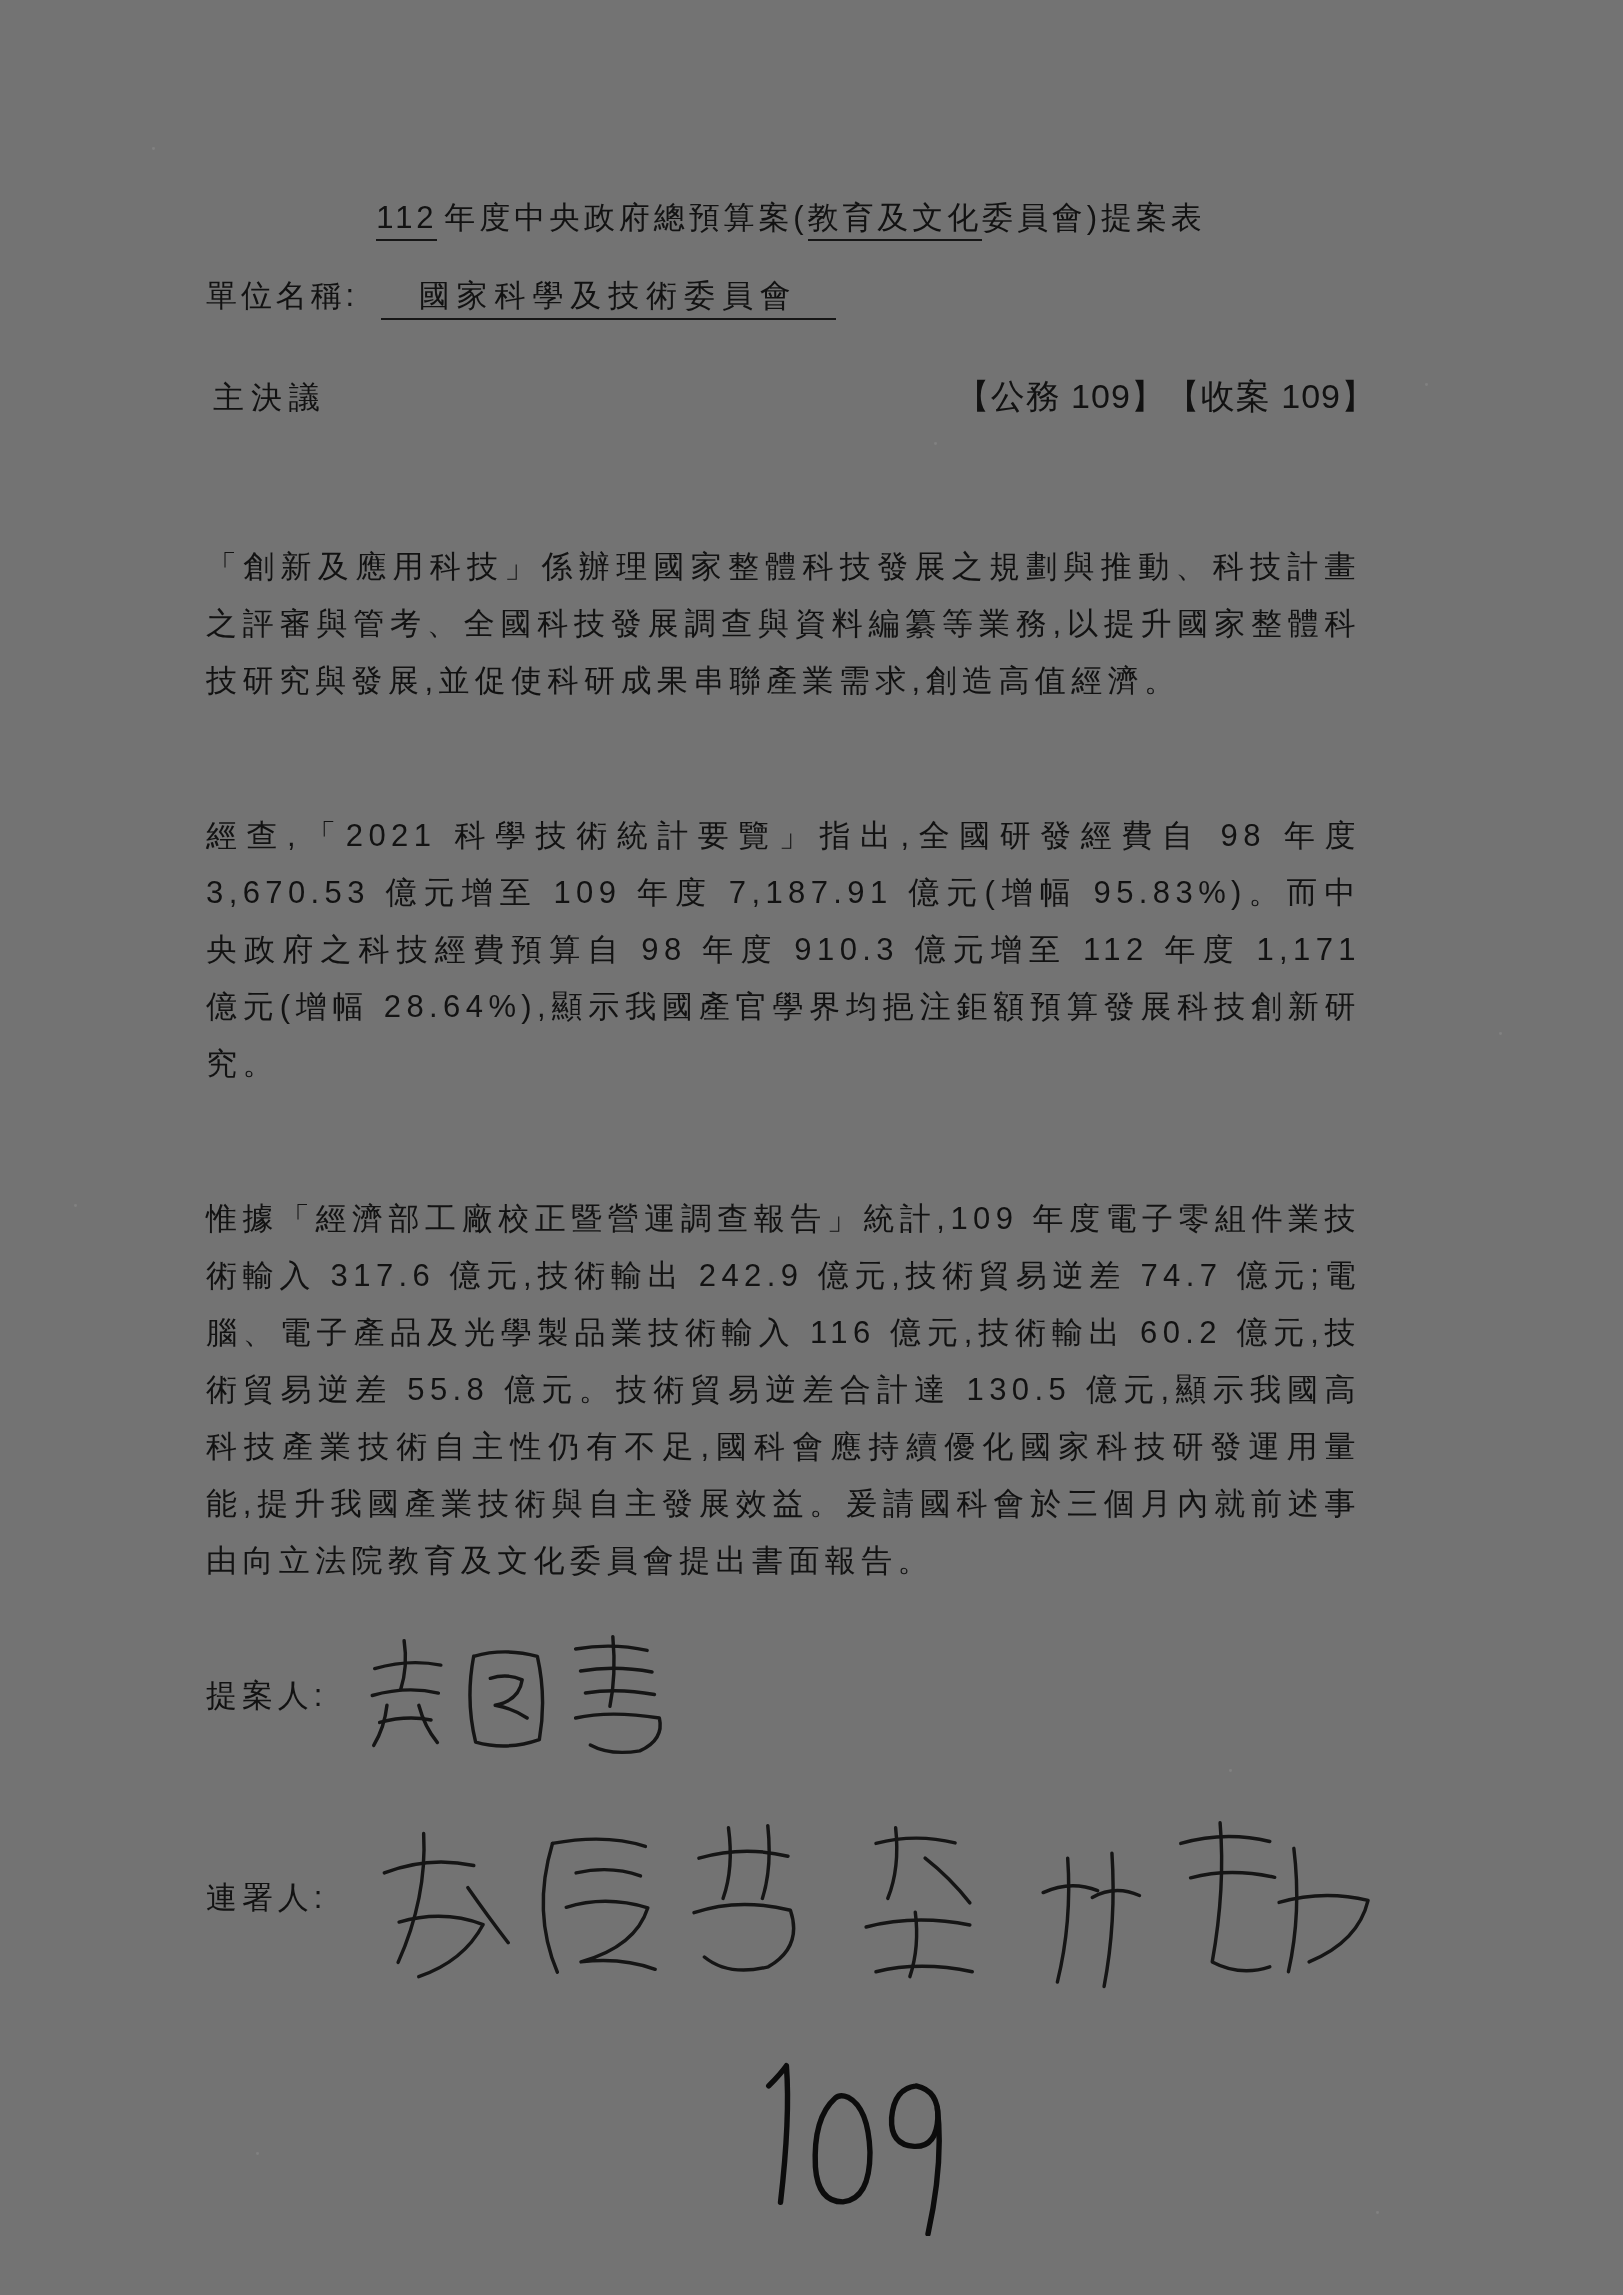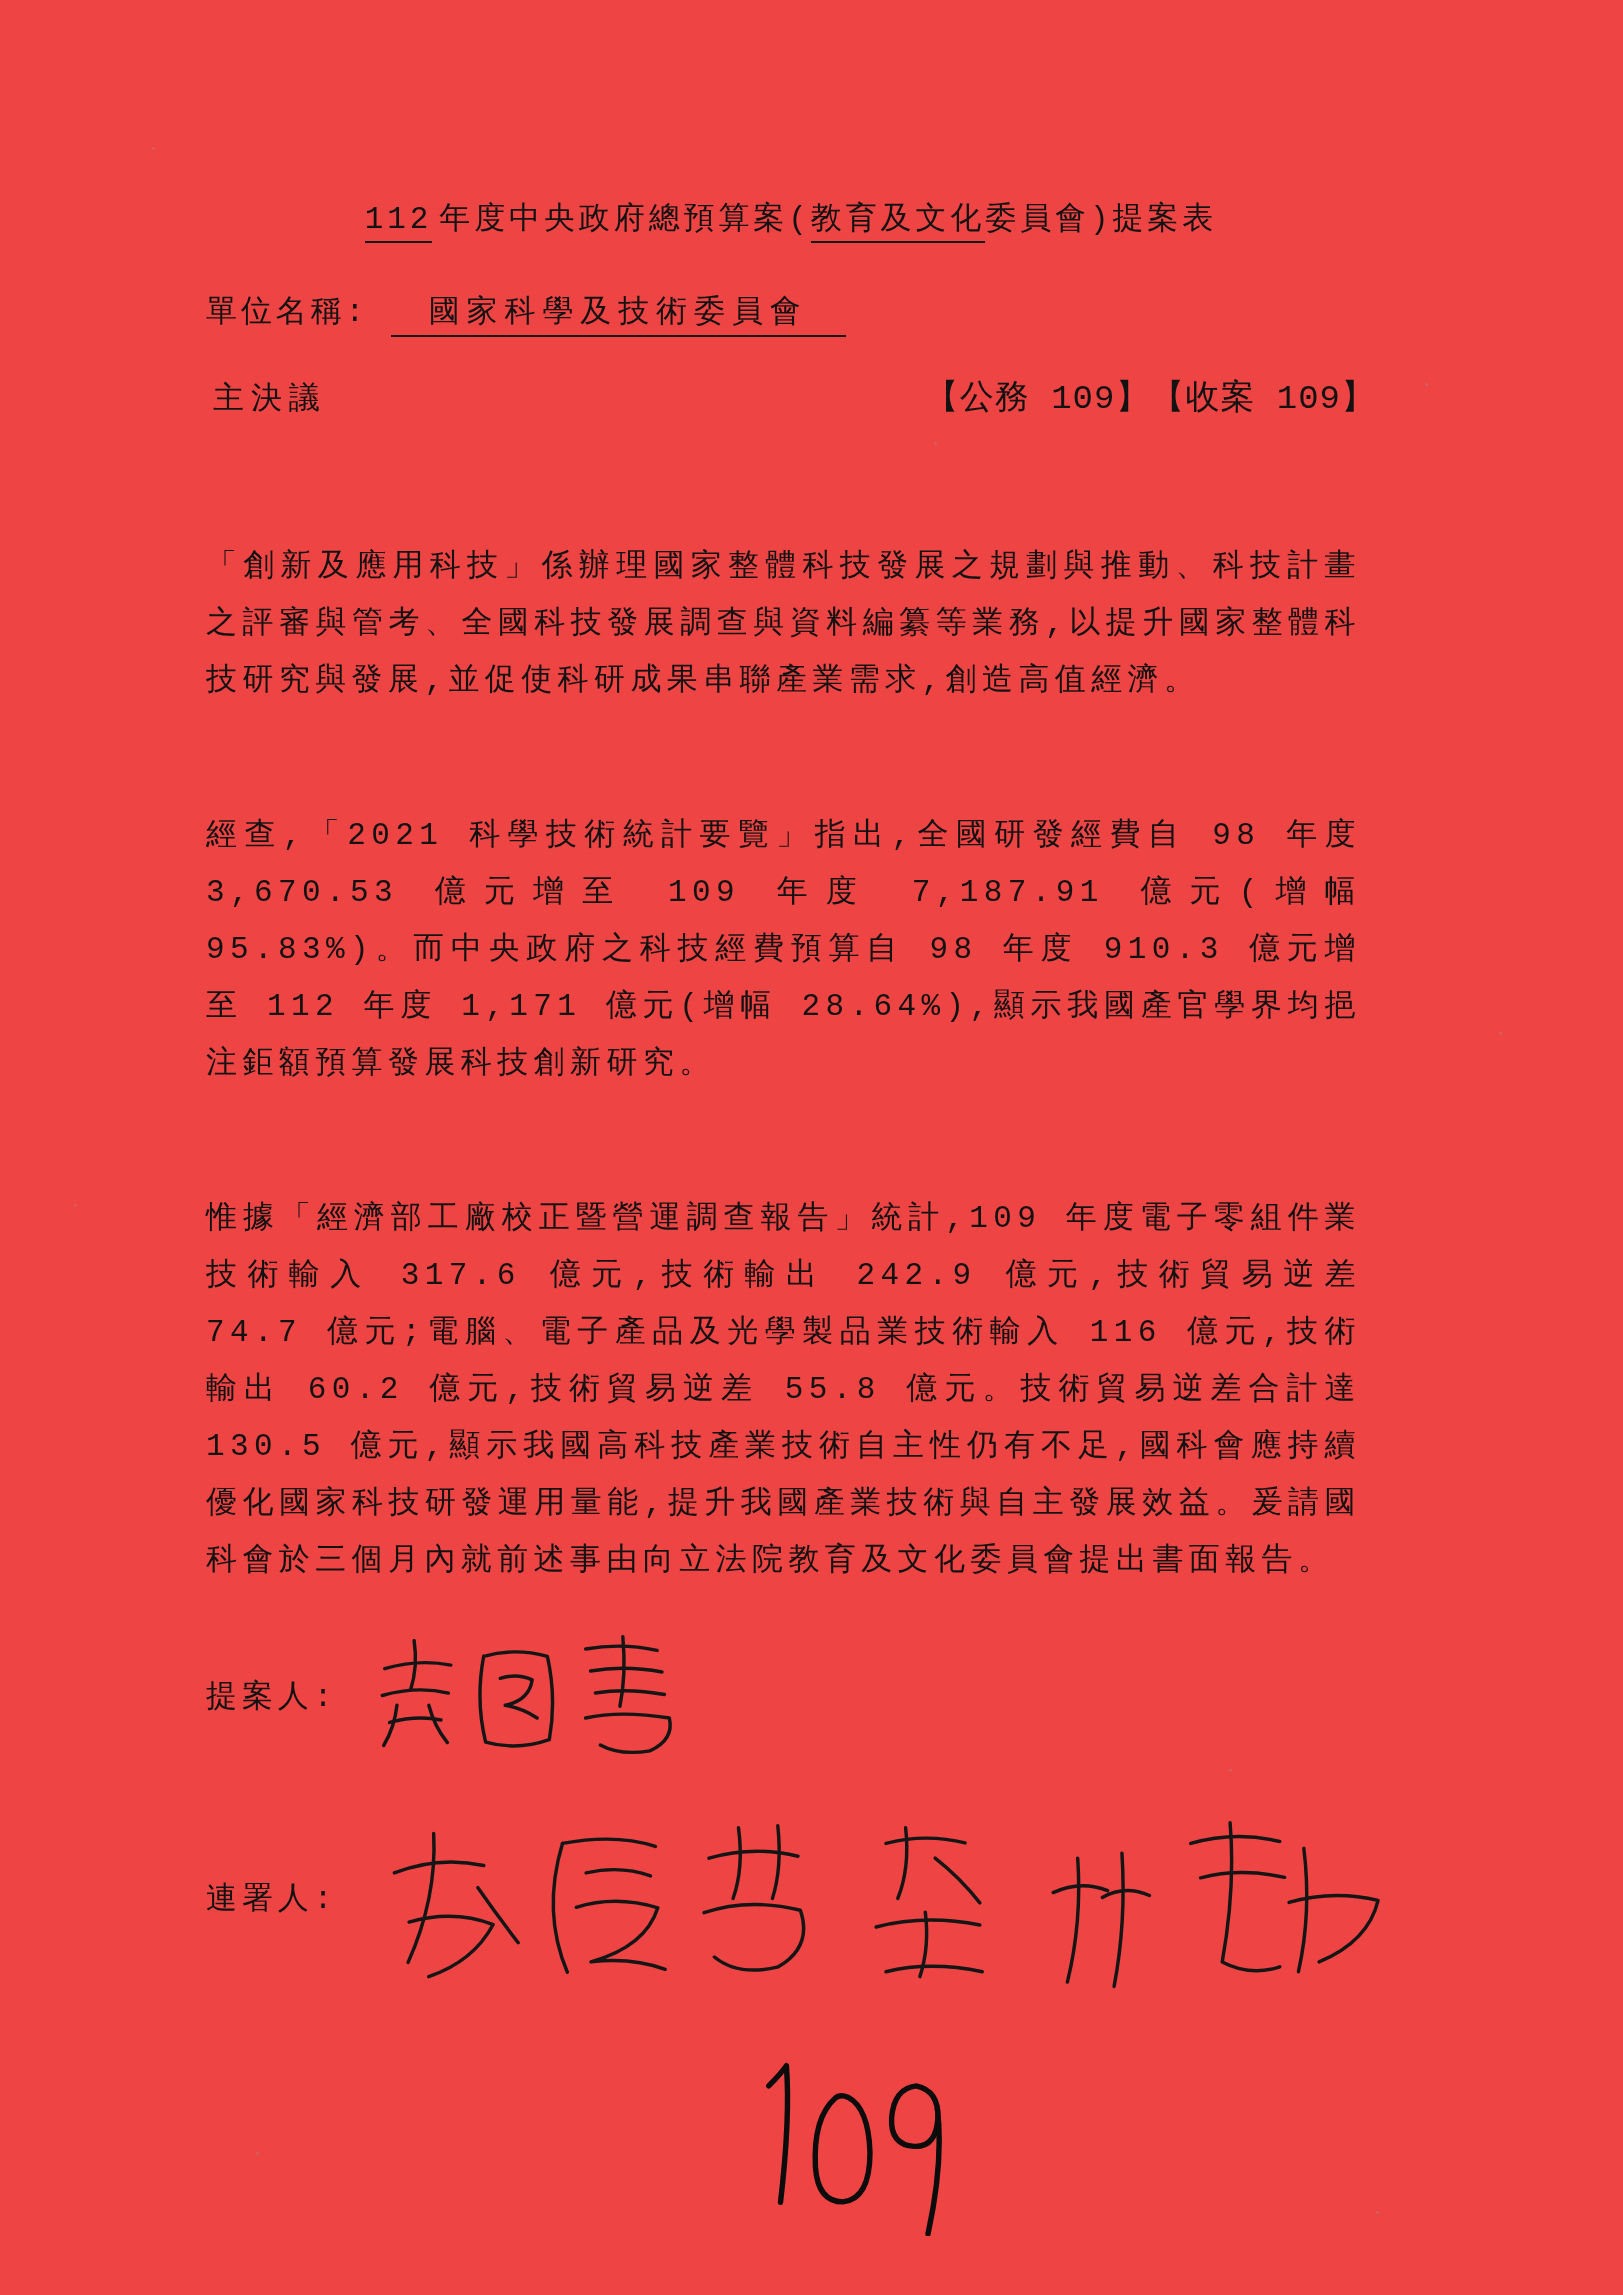--- a/index.html
+++ b/index.html
@@ -1,40 +1,40 @@
 <!DOCTYPE html>
 <html style="font-size:7.9px"><head>
 <meta charset="utf-8">
 <style>
   html, body { margin: 0; padding: 0; background: #ffffff; }
   .page {
     position: relative;
     width: 1623px;
     height: 2295px;
-    background: #ef4444;
+    background: #737373;
     color: #121212;
-    font-family: Liberation Mono, monospace;
+    font-family: Liberation Sans, sans-serif;
     overflow: hidden;
   }
   .title-line {
     position: absolute;
     top: 197px; left: 206px; width: 1170px;
     font-size: 31px;
     letter-spacing: 3.9px;
     text-align: center;
     white-space: nowrap;
   }
   .u {
     border-bottom: 2px solid #161616;
     padding-bottom: 3.9px;
   }
   .title-year { margin-right: 6.9px; }
   .unit-line {
     position: absolute;
-    top: 290px; left: 206px;
+    top: 275px; left: 206px;
     font-size: 31px;
     letter-spacing: 3.9px;
     white-space: nowrap;
   }
   .unit-name {
     margin-left: 22.6px;
     padding: 0 38px 4.9px 38px;
     letter-spacing: 6.9px;
     border-bottom: 2px solid #161616;
   }

